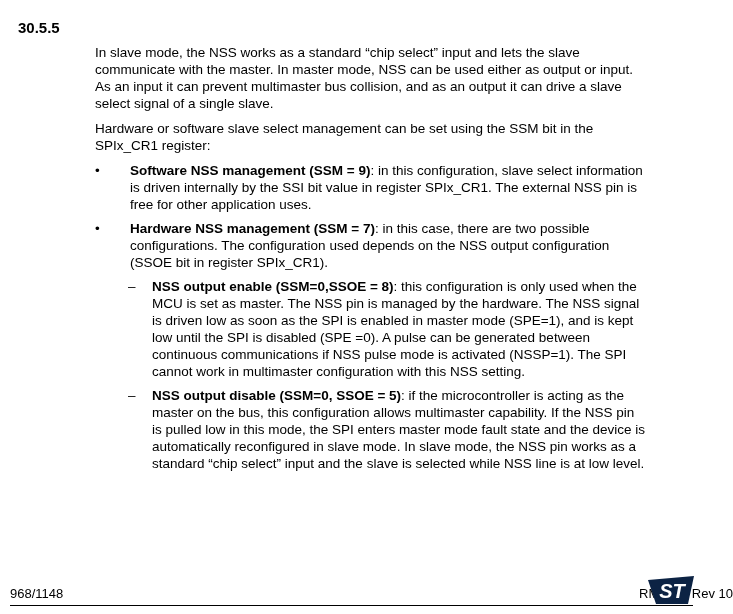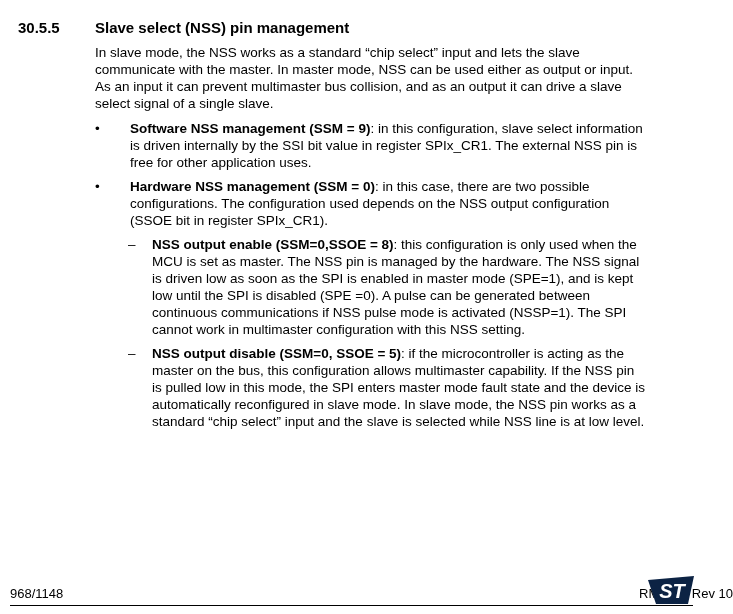--- a/index.html
+++ b/index.html
@@ -66,41 +66,42 @@
     height: 28px;
   }
 </style>
 </head>
 <body>
 
 <div class="page">
 
   <div class="heading-row">
     <span class="sec-num">30.5.5</span>
-    <span>Slave select (NSS) pin management</span>
   </div>
 
   <div class="content">
 
     <p class="para pre">In slave mode, the NSS works as a standard “chip select” input and lets the slave
 communicate with the master. In master mode, NSS can be used either as output or input.
 As an input it can prevent multimaster bus collision, and as an output it can drive a slave
 select signal of a single slave.</p>
 
+    <p class="para pre">Hardware or software slave select management can be set using the SSM bit in the
+SPIx_CR1 register:</p>
 
     <div class="item">
       <span class="marker">•</span>
       <div class="itext pre"><b>Software NSS management (SSM = 9)</b><span>: in this configuration, slave select information
 is driven internally by the SSI bit value in register SPIx_CR1. The external NSS pin is
 free for other application uses.</span></div>
     </div>
 
     <div class="item">
       <span class="marker">•</span>
-      <div class="itext pre"><b>Hardware NSS management (SSM = 0)</b><span>: in this case, there are two possible
+      <div class="itext pre"><b>Hardware NSS management (SSM = 7)</b><span>: in this case, there are two possible
 configurations. The configuration used depends on the NSS output configuration
 (SSOE bit in register SPIx_CR1).</span></div>
     </div>
 
     <div class="item sub">
       <span class="marker">–</span>
       <div class="itext pre"><b>NSS output enable (SSM=0,SSOE = 8)</b><span>: this configuration is only used when the
 MCU is set as master. The NSS pin is managed by the hardware. The NSS signal
 is driven low as soon as the SPI is enabled in master mode (SPE=1), and is kept
 low until the SPI is disabled (SPE =0). A pulse can be generated between

